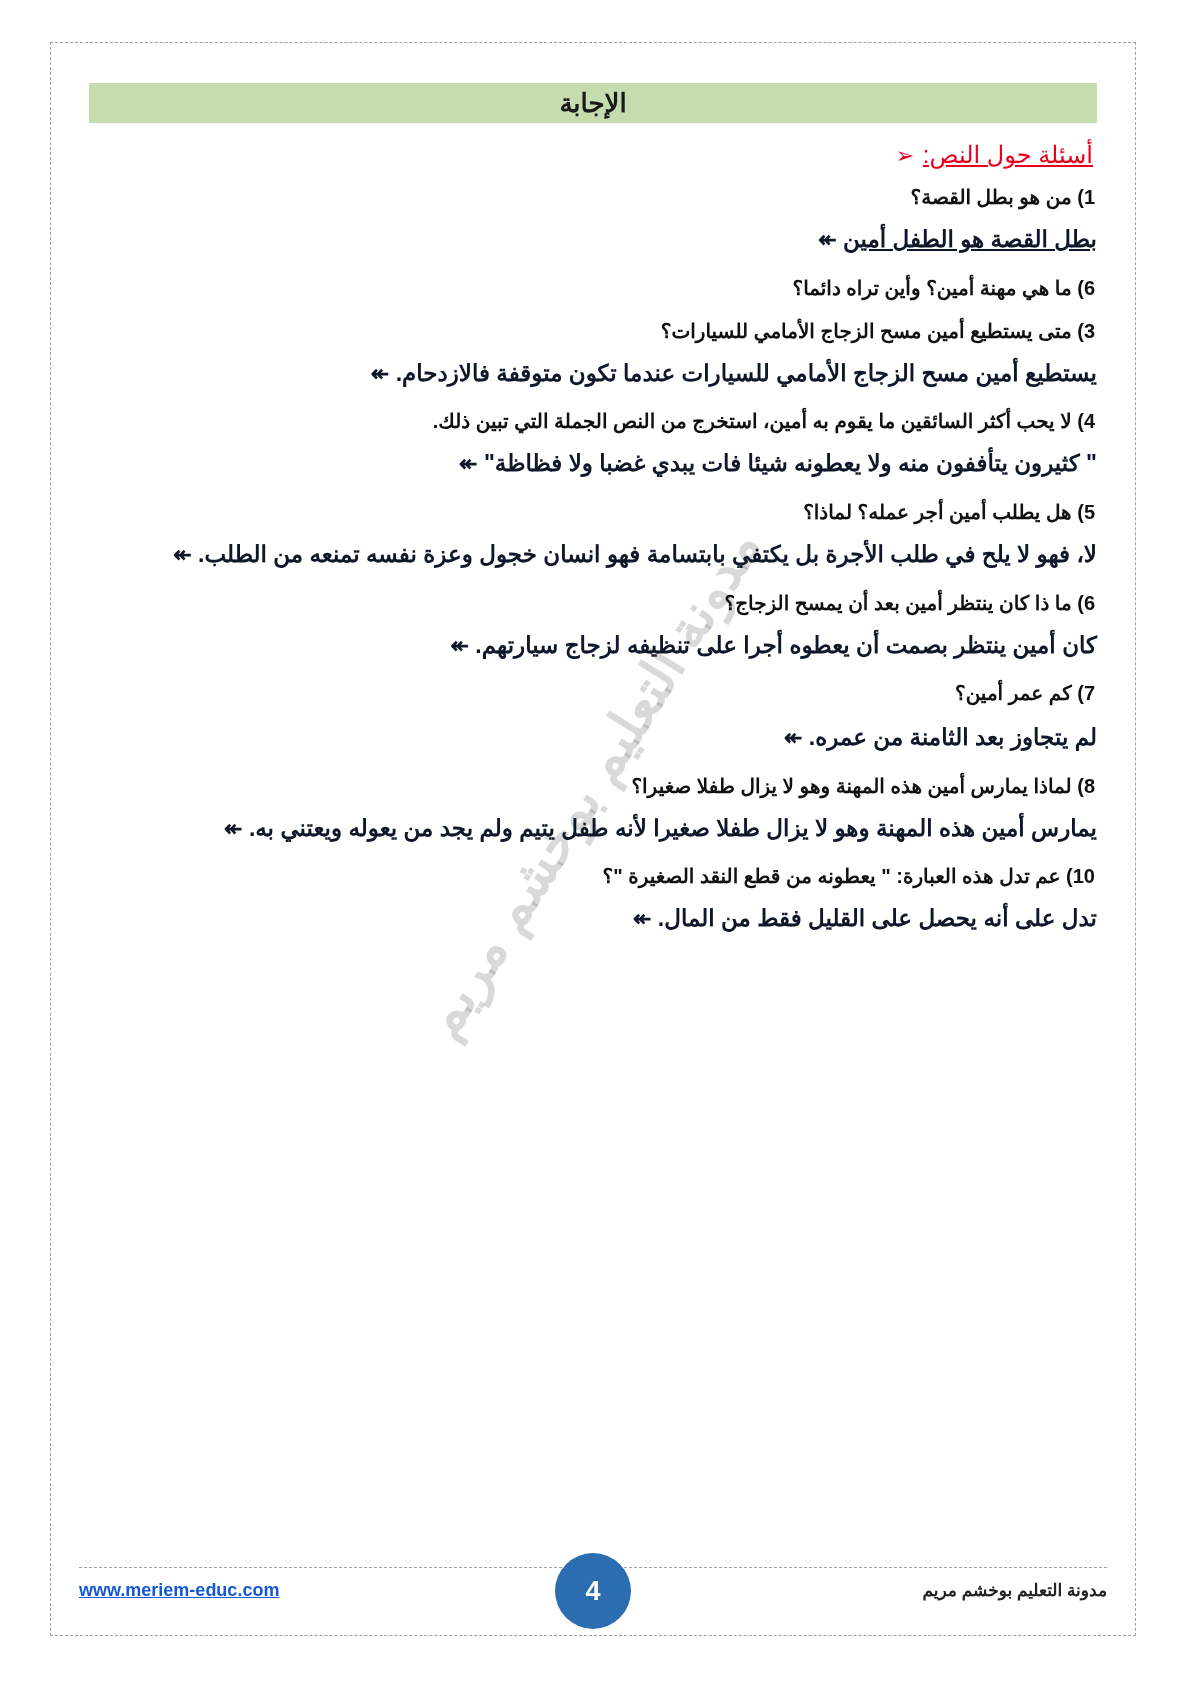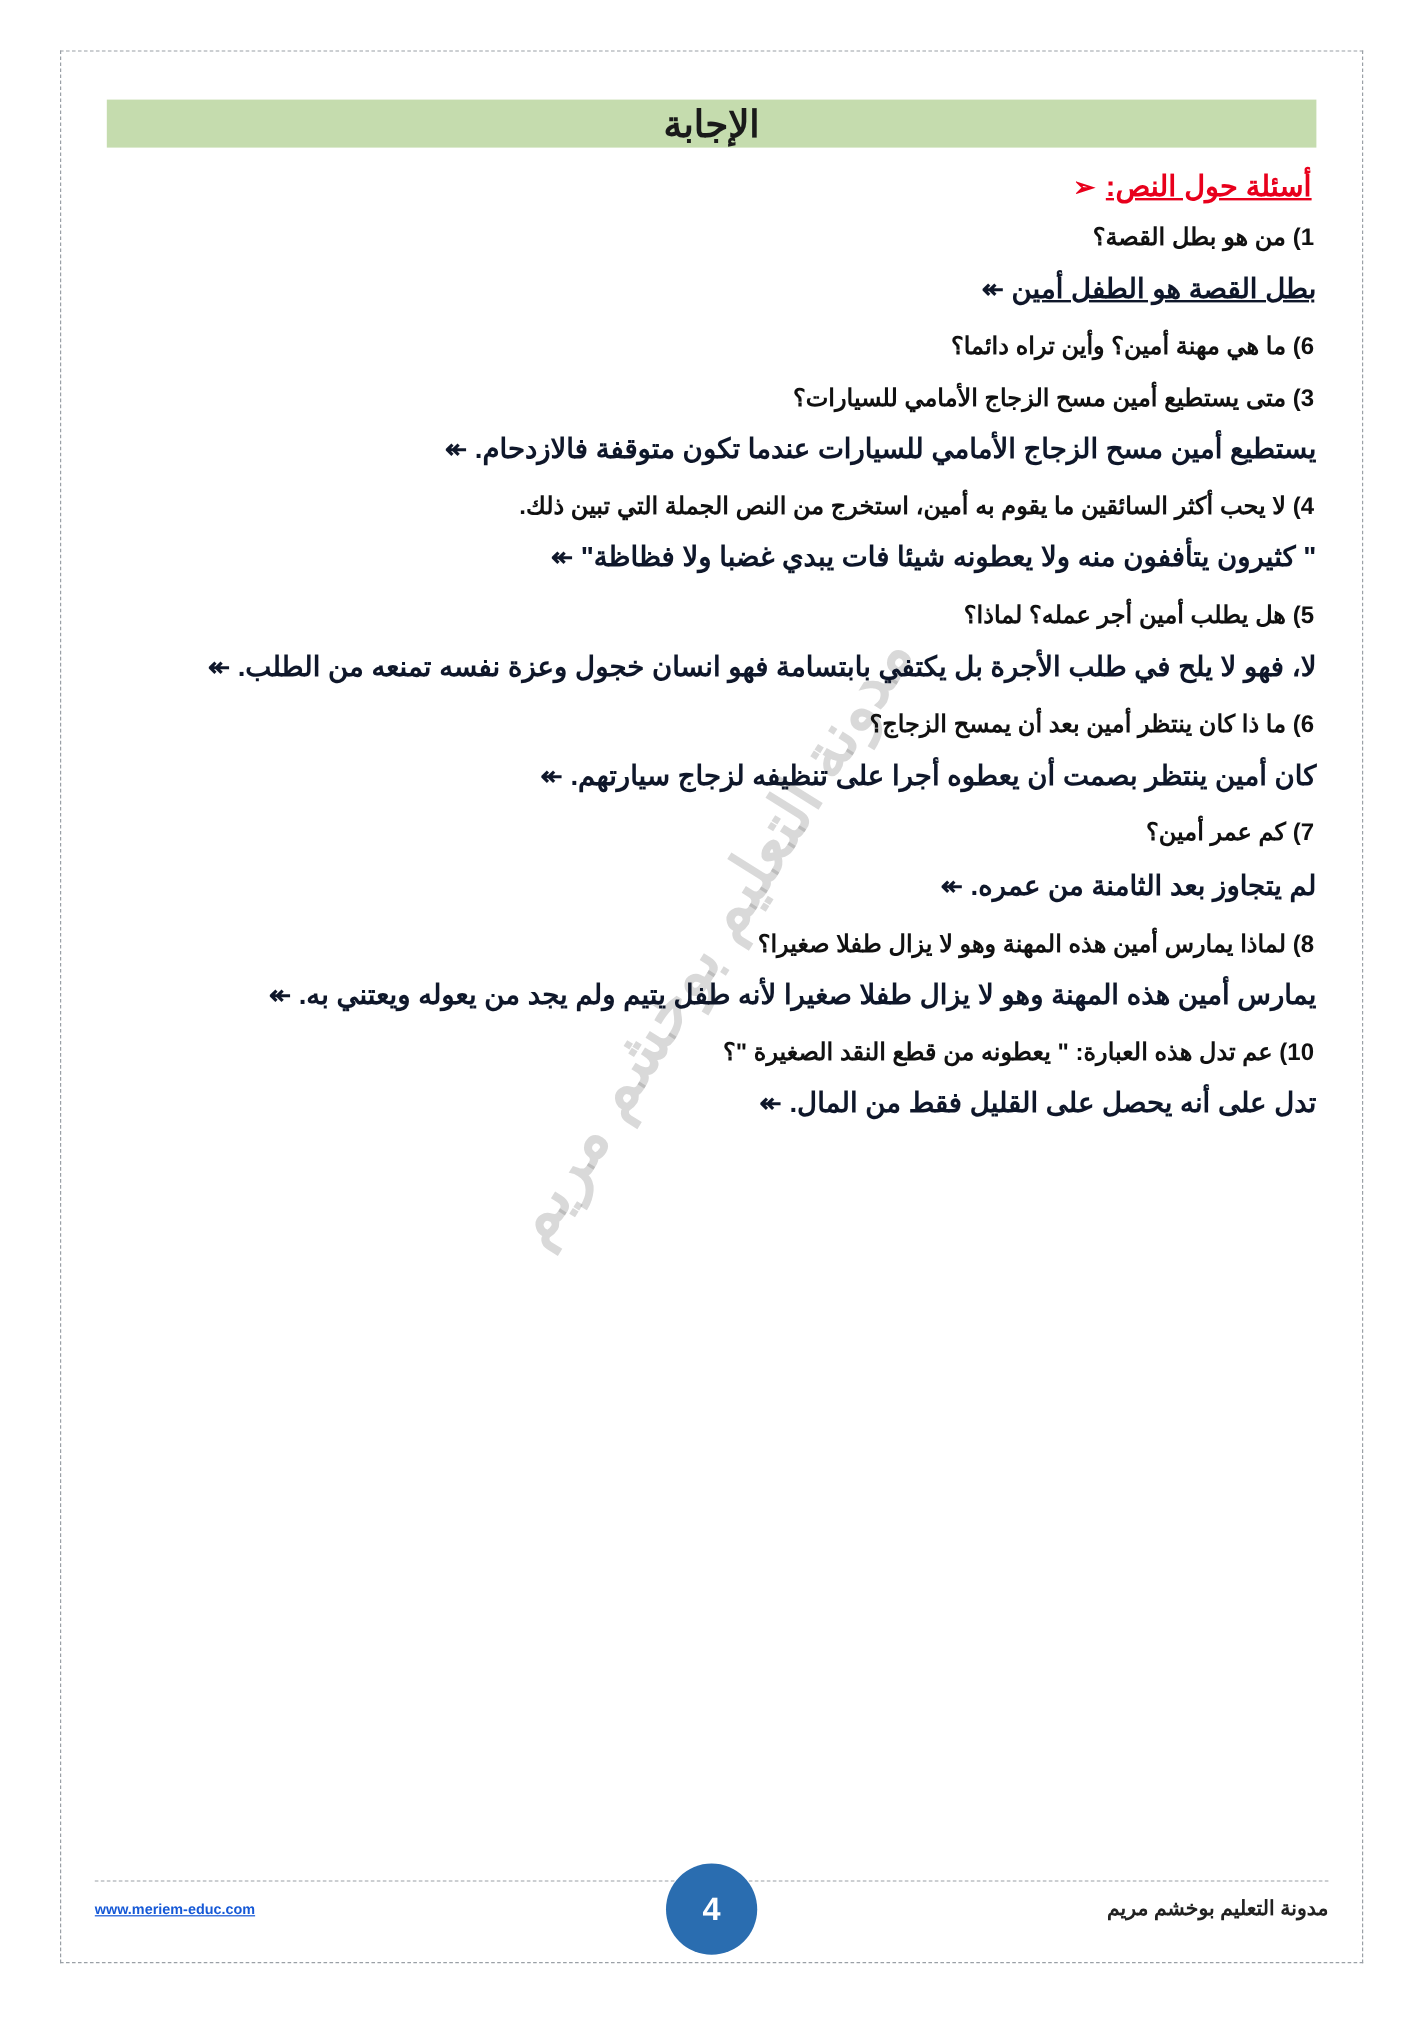--- a/index.html
+++ b/index.html
@@ -39,29 +39,29 @@
   
   .title-band {
     background: #c5dcae;
     height: 40px;
     display: flex;
     align-items: center;
     justify-content: center;
     margin: 0 10px 18px 10px;
   }
   .title-band .title-text {
-    font-size: 31px;
+    font-size: 26px;
     font-weight: bold;
     color: #1a1a1a;
   }
 
   .section-head {
     text-align: right;
     color: #e8001c;
-    font-weight: bold;
+    font-weight: normal;
     font-size: 24px;
     margin: 8px 14px 10px 0;
     direction: rtl;
   }
   .section-head .arrow {
     color: #e8001c;
     font-size: 22px;
     margin-right: 2px;
   }
   .section-head .u {
@@ -127,21 +127,21 @@
     align-items: center;
     justify-content: space-between;
     direction: rtl;
   }
   .footer-blog {
     font-size: 17px;
     color: #222;
     font-weight: bold;
   }
   .footer-site {
-    font-size: 12px;
+    font-size: 18px;
     color: #1558d6;
     font-weight: bold;
     text-decoration: underline;
     direction: ltr;
   }
   .page-badge {
     position: absolute;
     left: 50%;
     transform: translateX(-50%);
     bottom: -28px;

